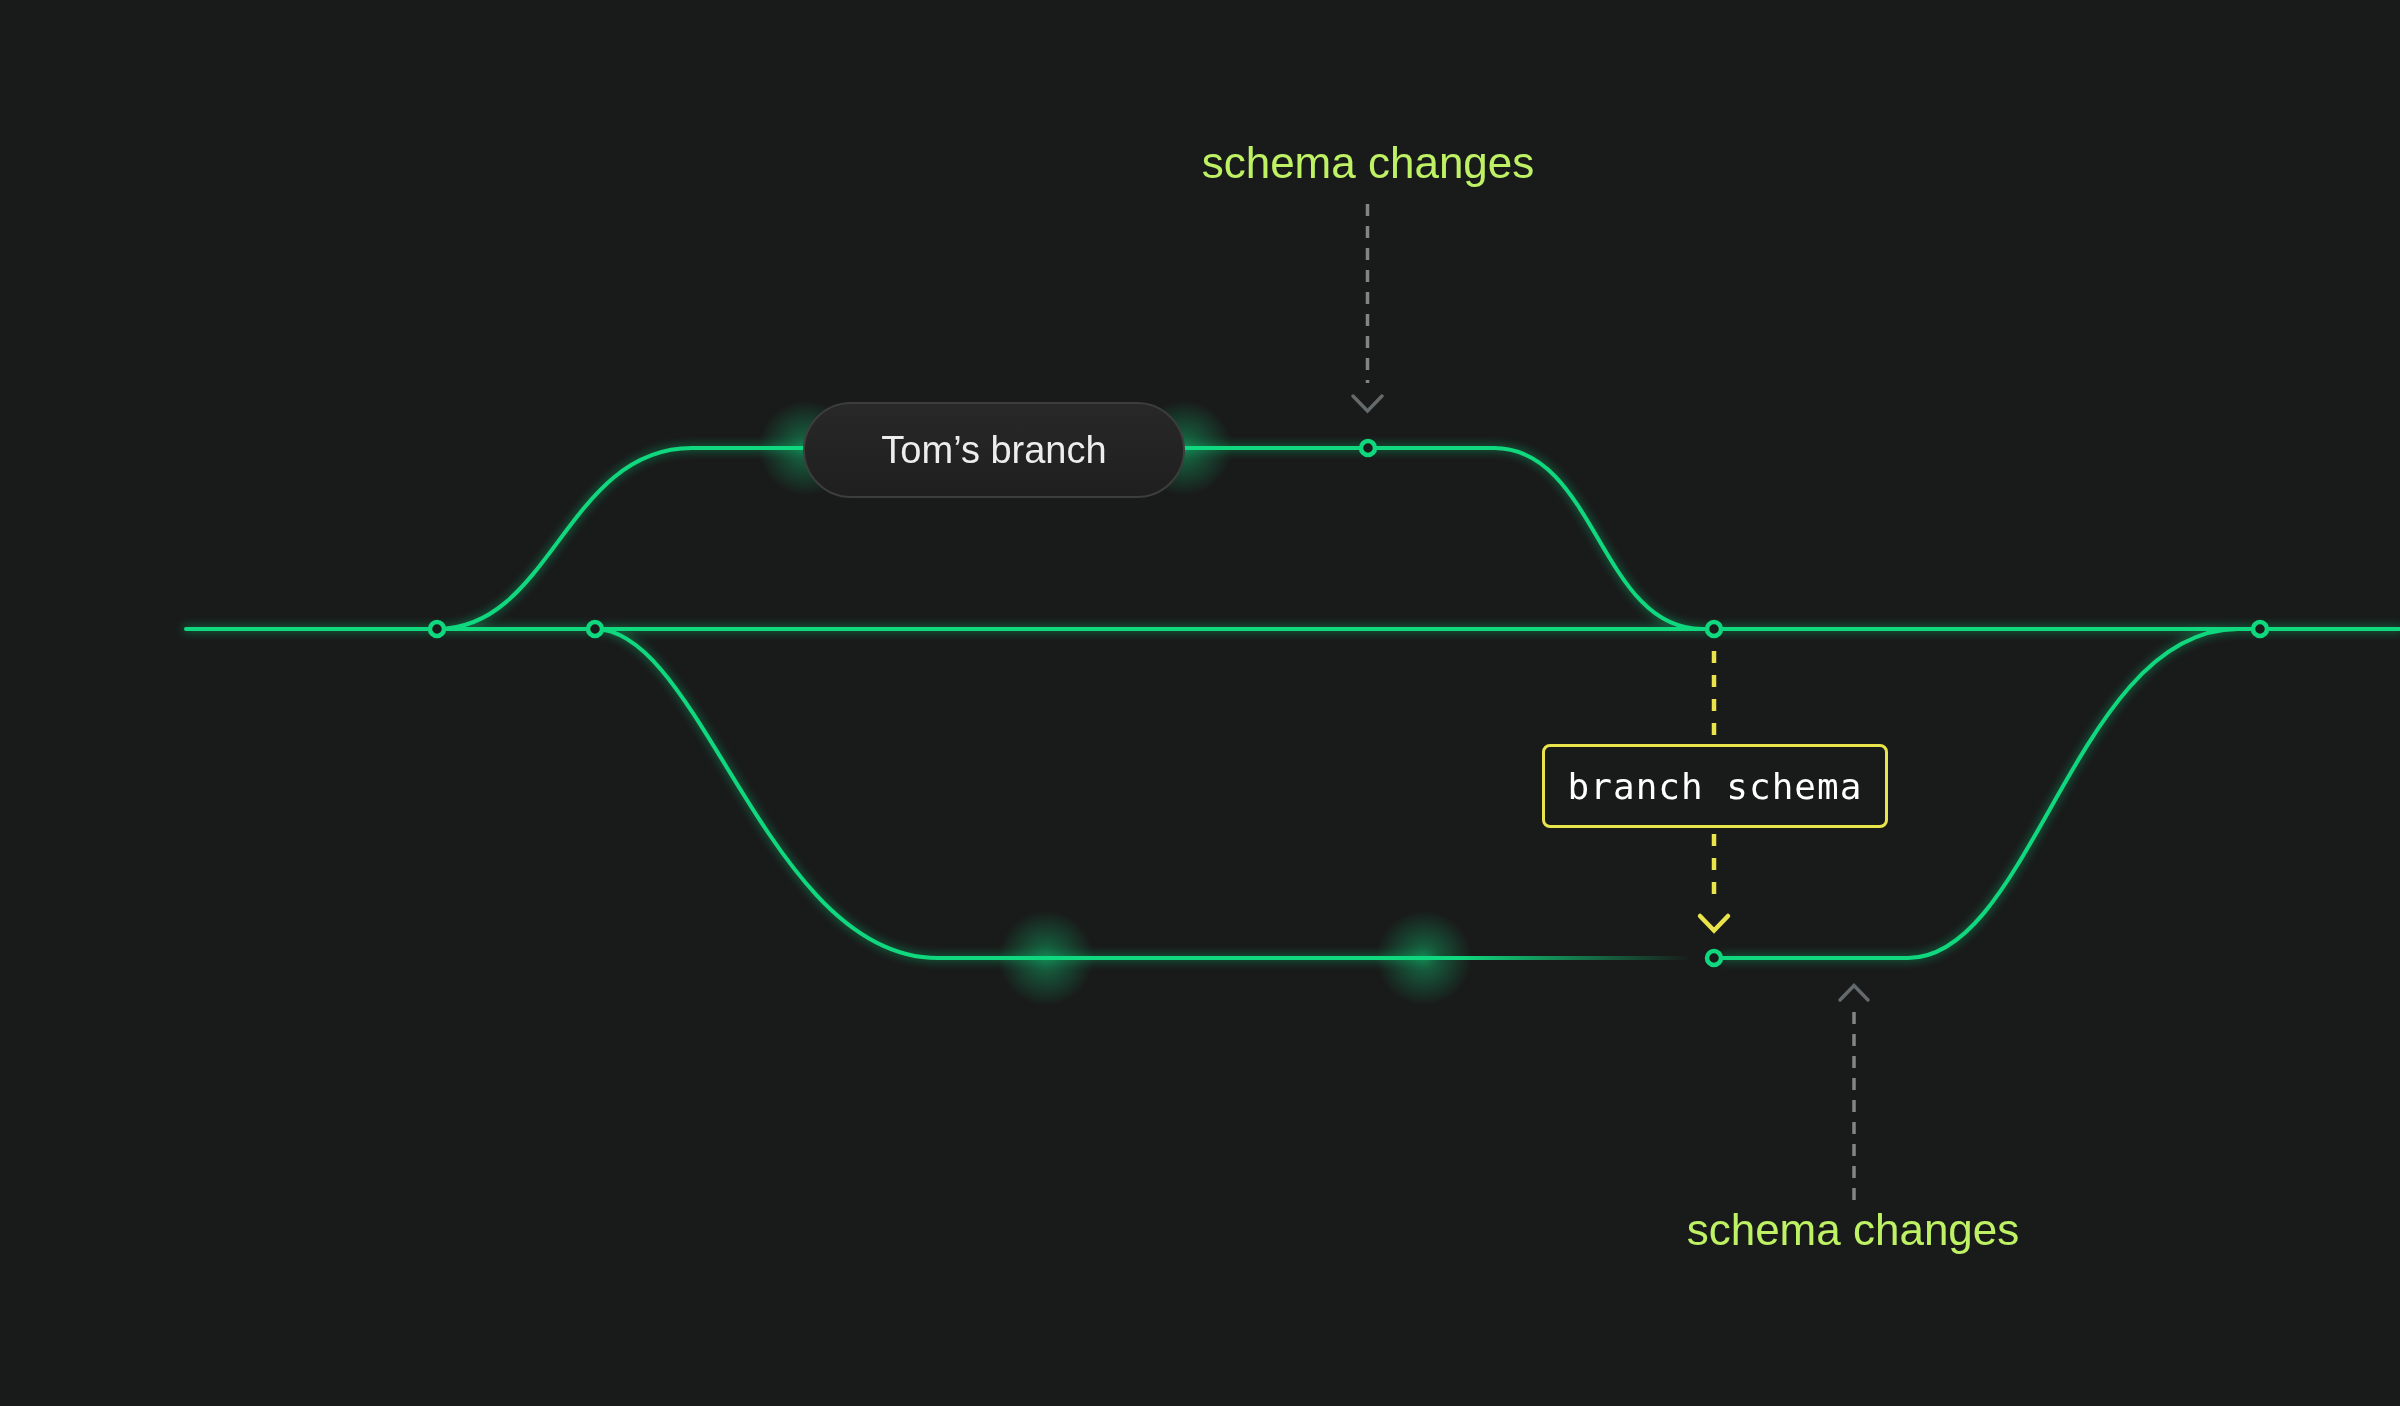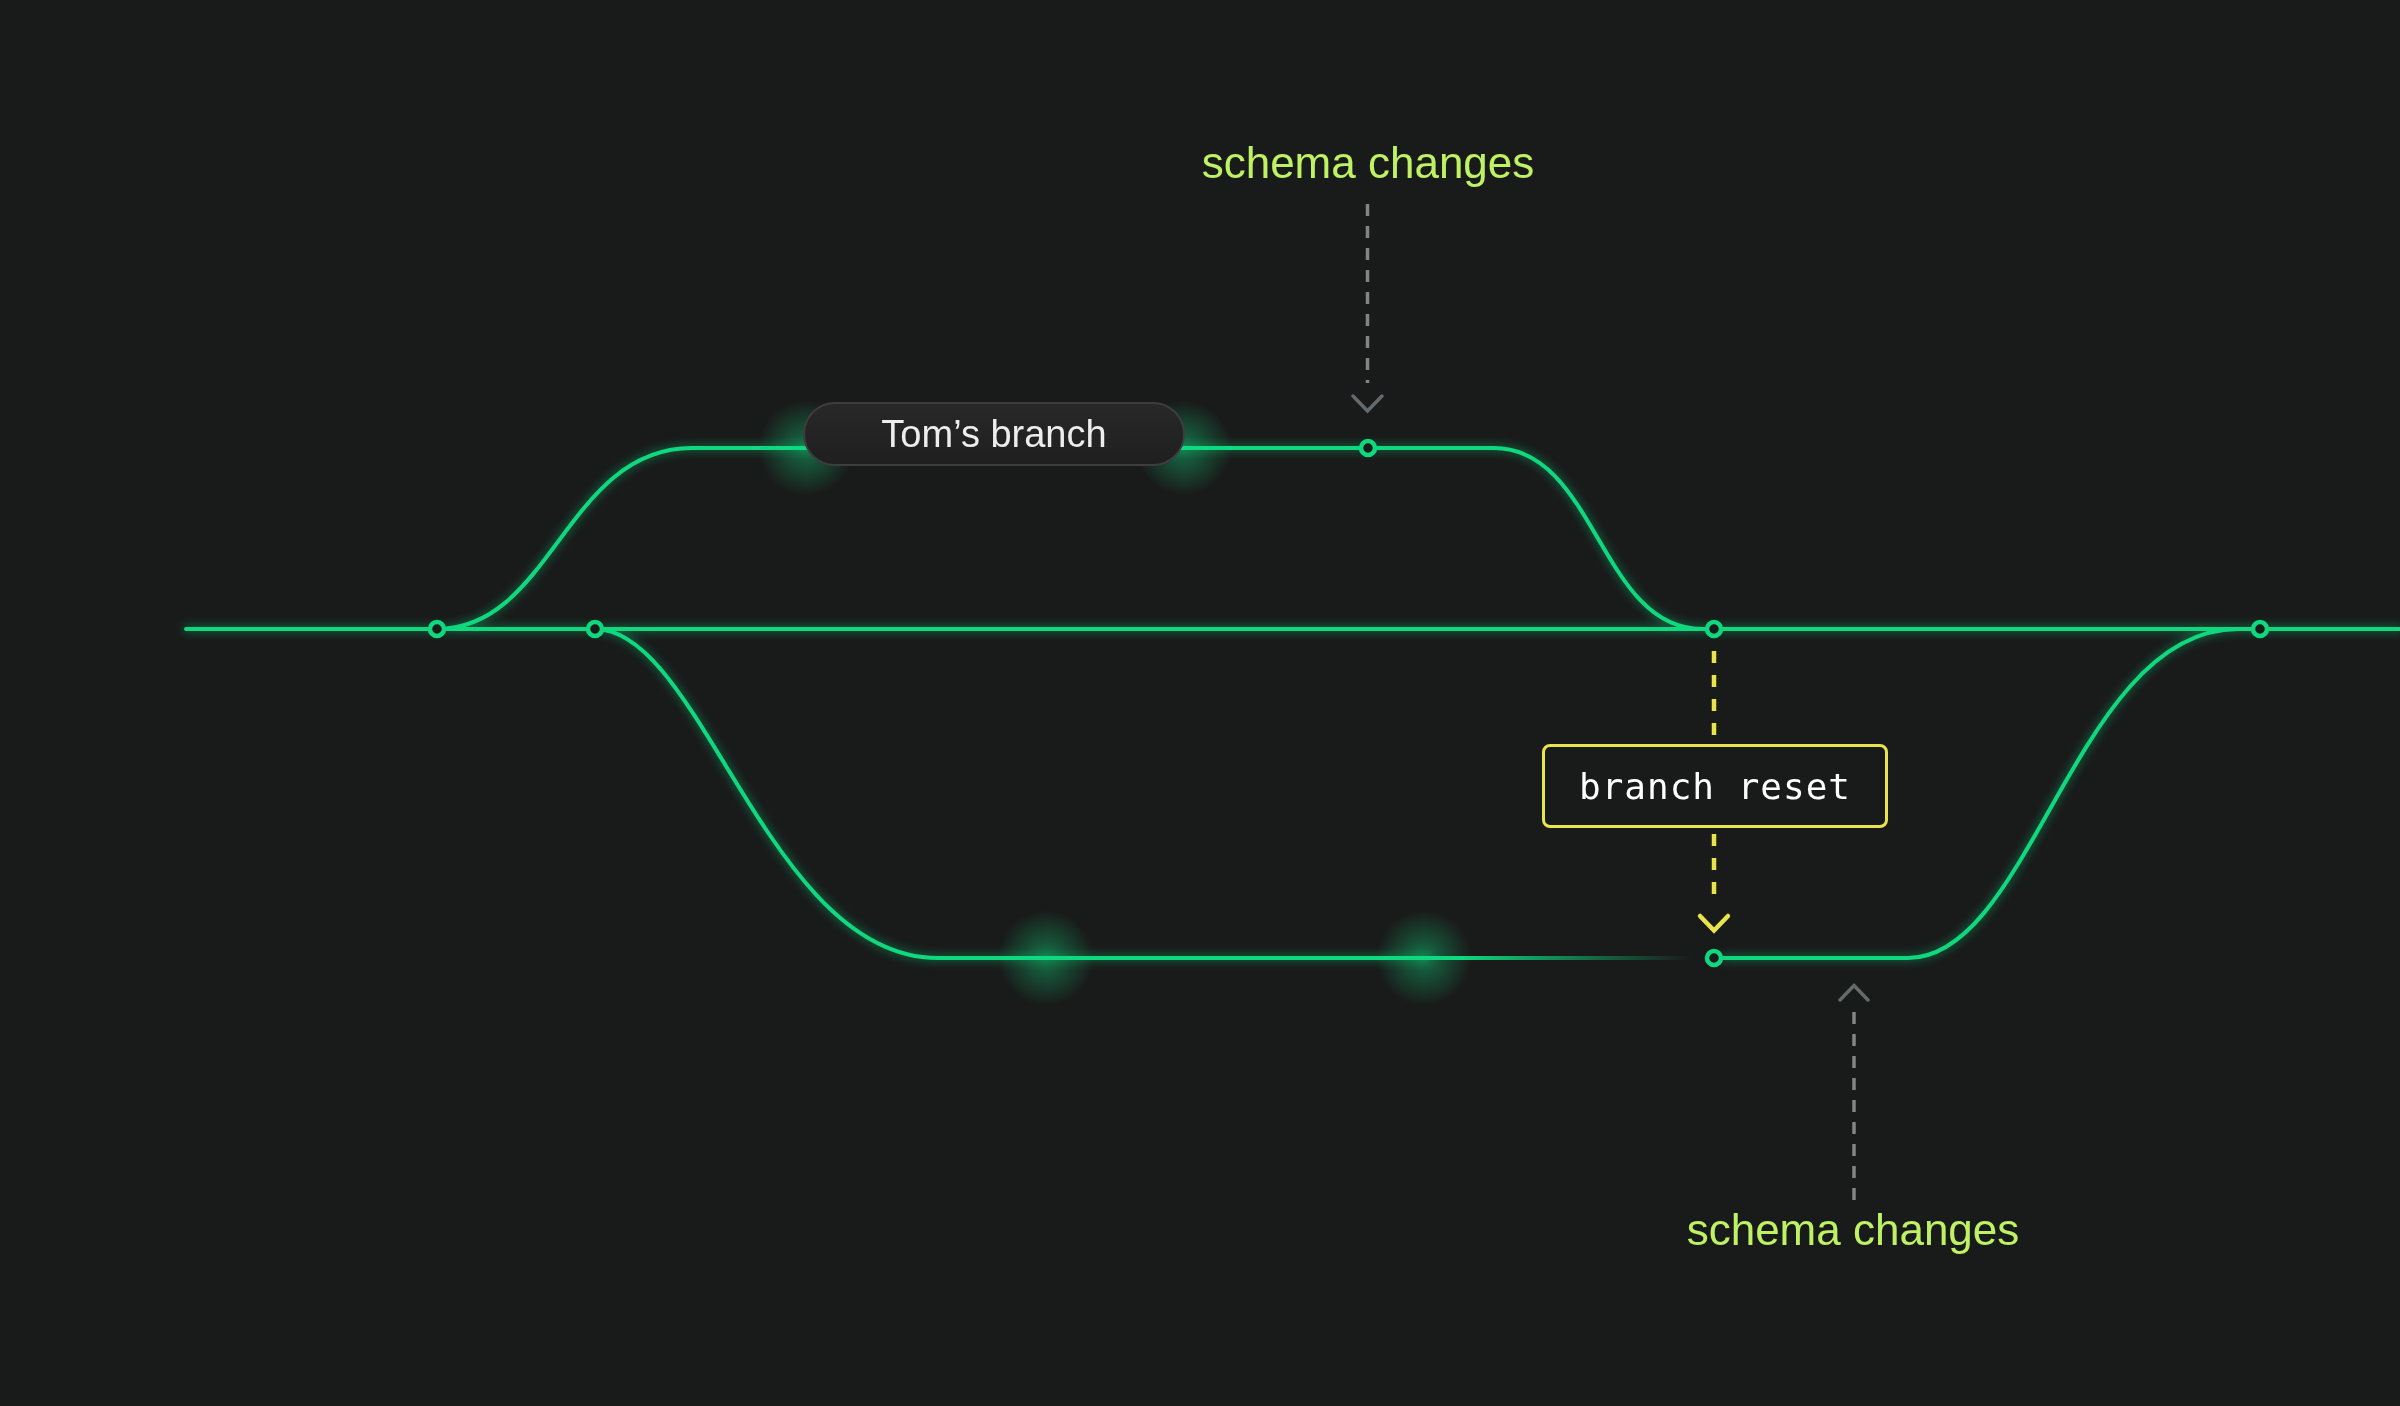--- a/index.html
+++ b/index.html
@@ -52,21 +52,21 @@
   }
   .pill-main{
     left:82px;top:583px;width:208px;height:90px;
     background:
       radial-gradient(75% 85% at 50% 38%, rgba(16,216,126,0.22) 0%, rgba(16,216,126,0.07) 55%, rgba(16,216,126,0.0) 100%),
       #141a17;
     border:2px solid #1fce84;
     box-shadow:0 0 85px 8px rgba(16,216,126,0.22), 0 0 28px rgba(16,216,126,0.18);
     color:#ffffff;
   }
-  .pill-tom{left:803px;top:402px;width:382px;height:64px;}
+  .pill-tom{left:803px;top:402px;width:382px;height:96px;}
   .pill-jerry{left:1043px;top:914px;width:382px;height:88px;}
 
   
   .reset-box{
     position:absolute;left:1542px;top:744px;width:346px;height:84px;
     box-sizing:border-box;
     border:3px solid var(--reset-yellow);
     border-radius:8px;
     background:var(--background);
     display:flex;align-items:center;justify-content:center;
@@ -143,19 +143,19 @@
     <circle class="node" cx="1714" cy="958" r="7"></circle>
   </svg>
 
 
   <div class="pill pill-dark pill-tom">
     <span>Tom’s branch</span>
   </div>
 
 
   <div class="reset-box">
-    <span>branch reset</span>
+    <span>branch schema</span>
   </div>
 
   <div class="note note-top">schema changes</div>
   <div class="note note-bottom">schema changes</div>
 
 </div>
 
 </body></html>

